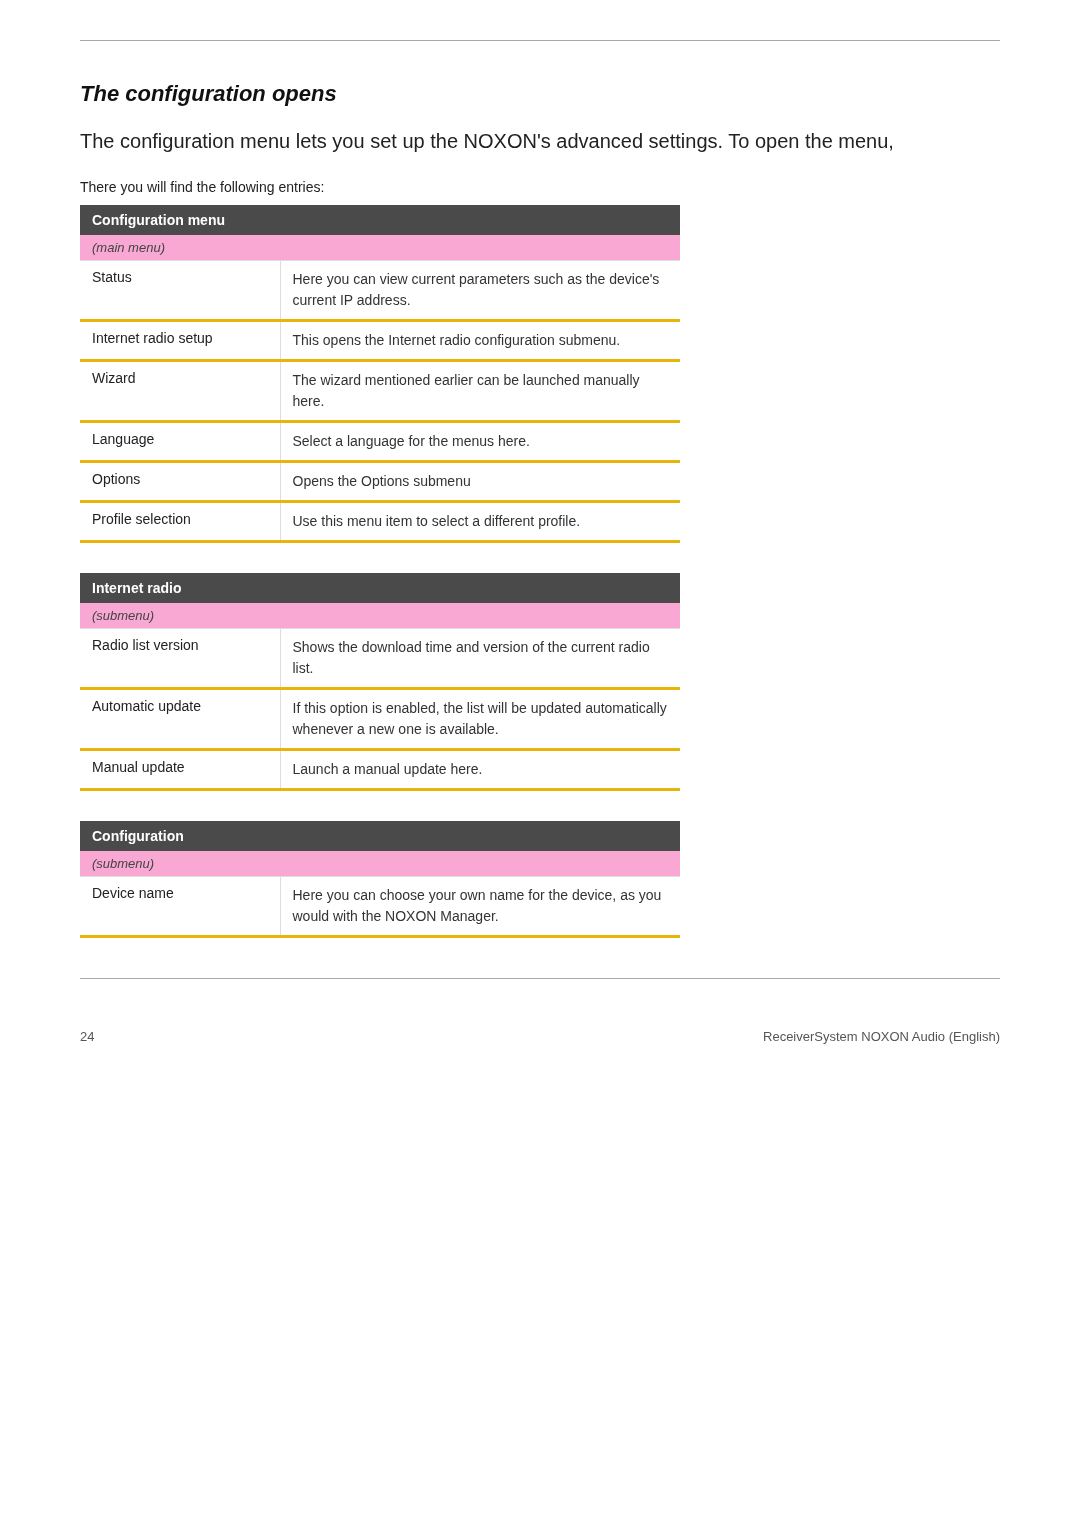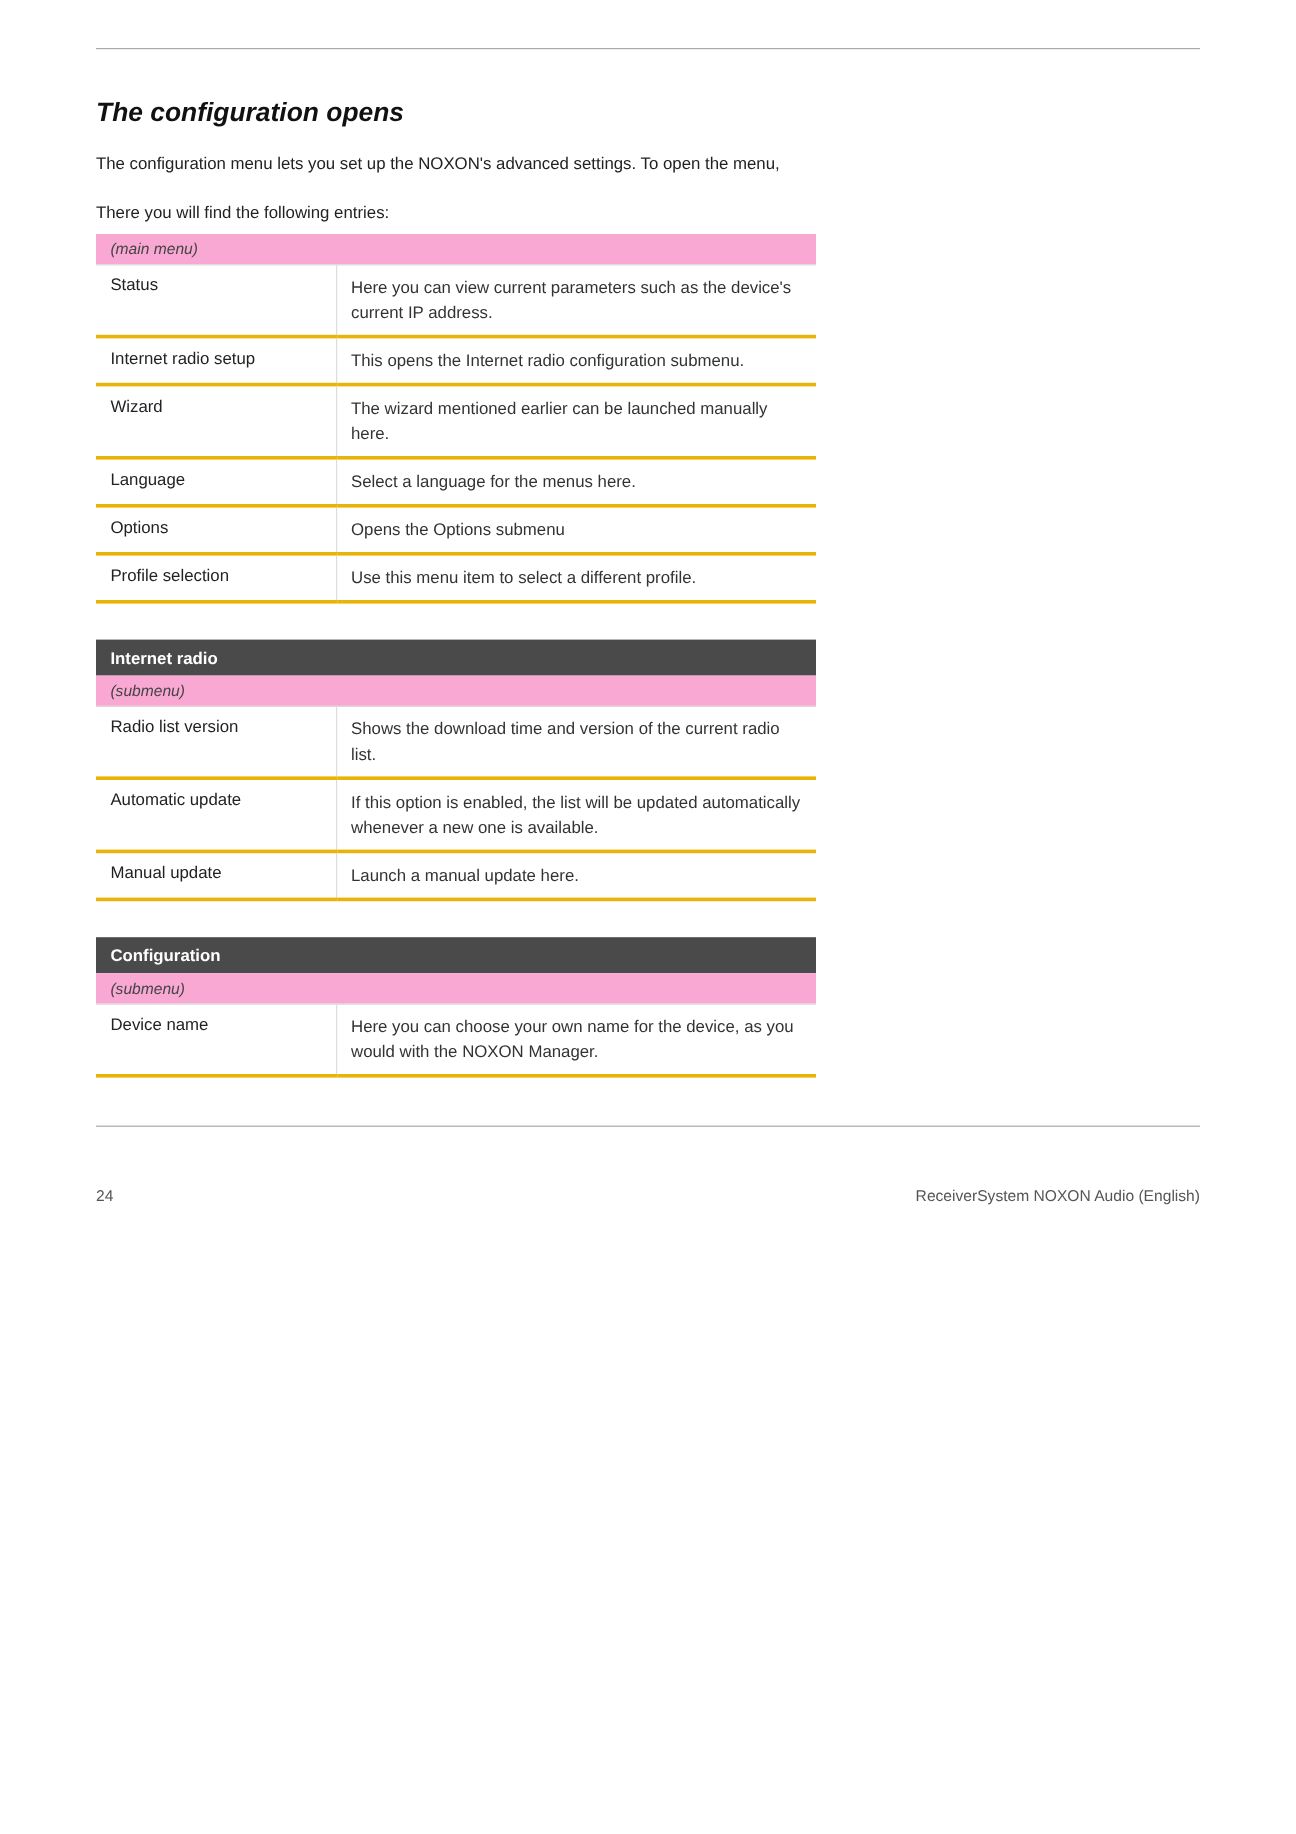--- a/index.html
+++ b/index.html
@@ -38,21 +38,21 @@
 
     .page-title {
       font-size: 22px;
       font-style: italic;
       font-weight: bold;
       color: #111111;
       margin-bottom: 18px;
     }
 
     .intro-text {
-      font-size: 14px;
+      font-size: 20px;
       line-height: 1.6;
       margin-bottom: 8px;
       color: #222222;
     }
 
     .entries-label {
       font-size: 14px;
       margin-bottom: 10px;
       margin-top: 22px;
     }
@@ -139,20 +139,23 @@
   <h1 class="page-title">The configuration opens</h1>
 
   <p class="intro-text">
     <span>The configuration menu lets you set up the NOXON's advanced settings. To open the menu,</span>
   </p>
 
   <p class="entries-label">There you will find the following entries:</p>
 
   <table class="menu-table">
     <tbody>
+      <tr class="header-row">
+        <td colspan="2">Configuration menu</td>
+      </tr>
       <tr class="subheader-row">
         <td colspan="2">(main menu)</td>
       </tr>
     <tr class="data-row">
           <td>Status</td>
           <td>Here you can view current parameters such as the device's current IP address.</td>
         </tr>
         <tr class="data-row">
           <td>Internet radio setup</td>
           <td>This opens the Internet radio configuration submenu.</td>

